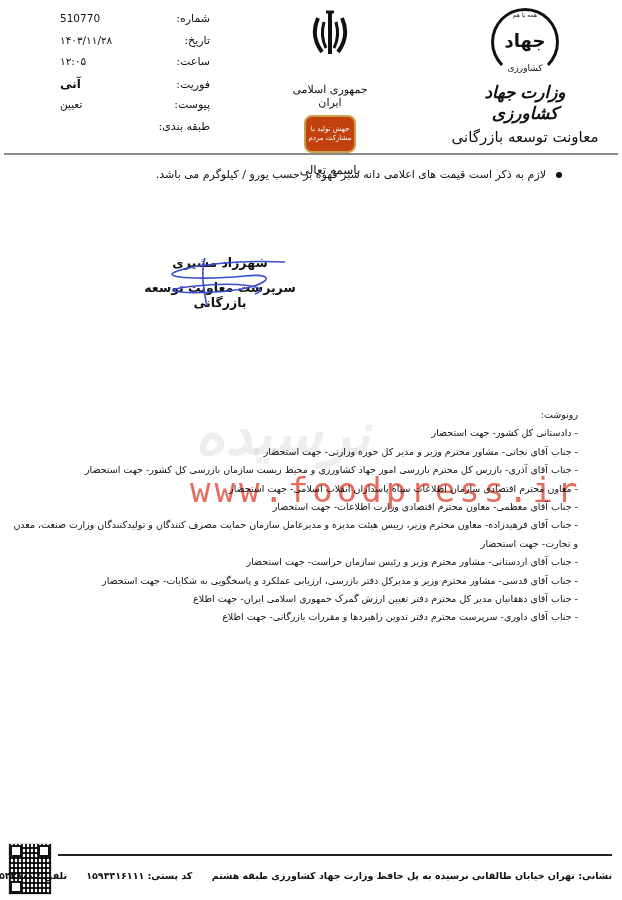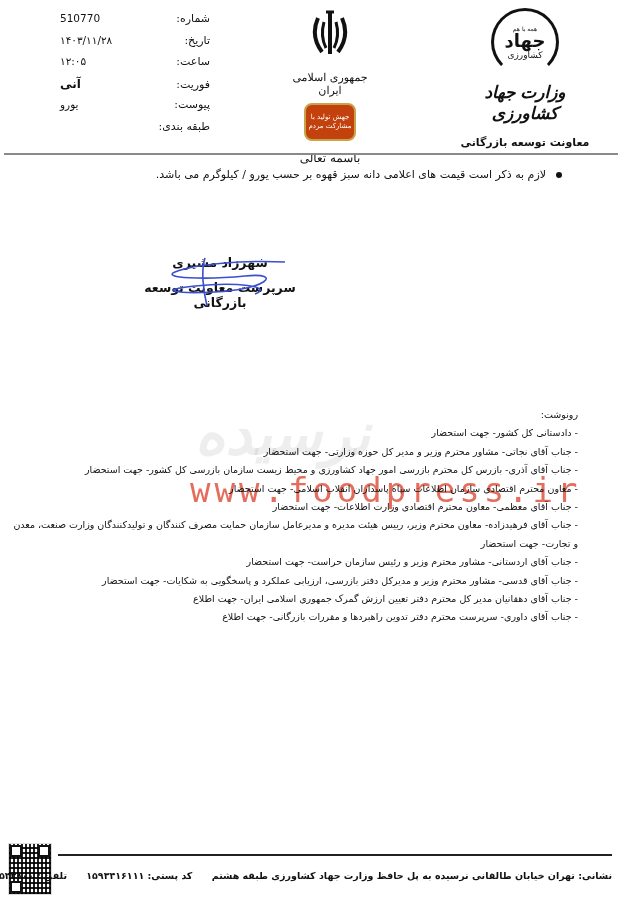--- a/index.html
+++ b/index.html
@@ -7,31 +7,31 @@
   .abs { position:absolute; }
   
   .meta { left:60px; top:12px; width:150px; font-size:11px; }
   .meta-row { display:flex; flex-direction:row; align-items:baseline; height:21.5px; }
   .meta-label { width:50px; text-align:right; font-size:11px; }
   .meta-val { text-align:left; flex:1; padding-left:0; font-size:10.5px; direction:rtl; }
   .meta-val.bold { font-weight:bold; font-size:12px; }
   
   .emblem { left:290px; top:8px; width:80px; text-align:center; }
   .emblem-glyph { font-size:48px; line-height:52px; font-family:"DejaVu Serif", serif; }
-  .emblem-text { font-size:11px; font-family:"DejaVu Serif", serif; margin-top:4px; }
+  .emblem-text { font-size:11px; font-family:"DejaVu Serif", serif; margin-top:16px; }
   .badge { width:48px; height:34px; margin:6px auto 0; background:#c2410c; border-radius:8px; border:2px solid #c9a34a; color:#fff; font-size:7px; display:flex; align-items:center; justify-content:center; text-align:center; line-height:9px; }
   .bismillah { font-size:12px; margin-top:10px; font-family:"DejaVu Serif", serif; }
   
   .ministry { left:450px; top:8px; width:150px; text-align:center; }
-  .logo-circle { width:62px; height:62px; margin:0 auto; border:3px solid #111; border-radius:50%; border-bottom-color:transparent; display:flex; flex-direction:column; align-items:center; justify-content:center; }
+  .logo-circle { width:62px; height:62px; margin:0 auto; border:3px solid #111; border-radius:50%; border-bottom-color:transparent; display:flex; flex-direction:column; align-items:center; justify-content:space-between; }
   .logo-small { font-size:6px; }
   .logo-main { font-size:18px; font-weight:bold; line-height:18px; }
   .logo-sub { font-size:9px; font-weight:normal; }
   .ministry-name { font-size:17px; font-style:italic; font-weight:bold; margin-top:6px; font-family:Liberation Sans, sans-serif; }
-  .ministry-dept { font-size:11px; font-weight:bold; margin-top:12px; }
+  .ministry-dept { font-size:15px; font-weight:normal; margin-top:4px; }
   .hr { left:4px; right:4px; top:153px; height:2px; background:#8a8a8a; }
   
   .bullet-line { right:60px; top:168px; width:440px; font-size:11px; display:flex; align-items:center; }
   .bullet-dot { width:6px; height:6px; border-radius:50%; background:#111; margin-left:10px; flex:none; }
   
   .sig { left:120px; top:255px; width:200px; text-align:center; }
   .sig-name { font-size:12.5px; font-weight:bold; }
   .sig-title { font-size:12.5px; font-weight:bold; margin-top:10px; }
   .sig-stroke { left:135px; top:250px; width:170px; height:60px; }
   
@@ -66,21 +66,21 @@
   <div class="meta-row">
     <span class="meta-label">ساعت:</span>
     <span class="meta-val">۱۲:۰۵</span>
   </div>
   <div class="meta-row">
     <span class="meta-label">فوریت:</span>
     <span class="meta-val bold">آنی</span>
   </div>
   <div class="meta-row">
     <span class="meta-label">پیوست:</span>
-    <span class="meta-val">یورو</span>
+    <span class="meta-val">تعیین</span>
   </div>
   <div class="meta-row">
     <span class="meta-label" style="width:70px">طبقه بندی:</span>
     <span class="meta-val"></span>
   </div>
 </div>
 
 <div class="abs emblem">
   <div class="emblem-glyph">
     <svg width="44" height="50" viewBox="0 0 44 50">

